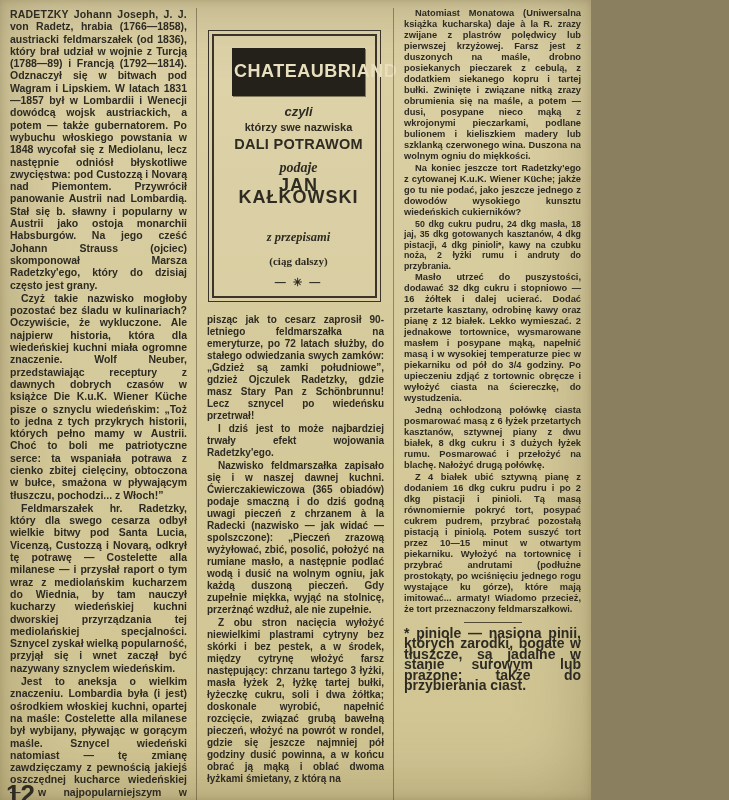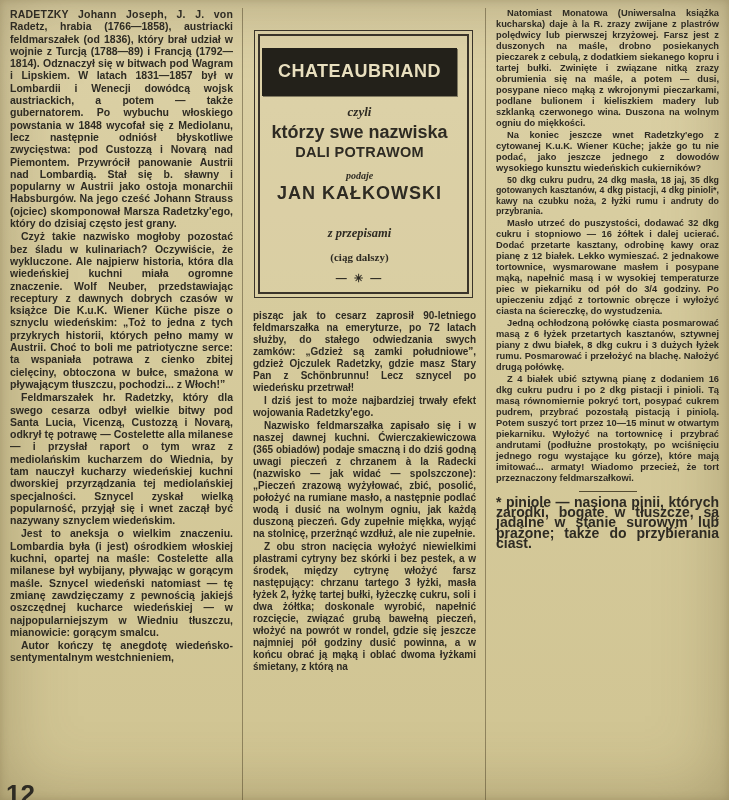--- a/index.html
+++ b/index.html
@@ -1,19 +1,19 @@
 <!DOCTYPE html>
 <html lang="pl"><head>
 <meta charset="utf-8">
 <style>
   html,body{margin:0;padding:0;}
   body{background:#8a7f5e;}
   .paper{
     position:relative;
-    width:729px;height:800px;
+    width:591px;height:800px;
     margin:0;
     box-sizing:border-box;
     padding:8px 10px 0 10px;
     background:linear-gradient(180deg,#dcd1a6 0%,#d6cb9d 40%,#d0c492 100%);
     box-shadow:inset 0 0 70px rgba(92,76,40,.35), inset 0 0 8px rgba(92,76,40,.25);
     overflow:hidden;
     color:#2e2b23;
     font-family:"Liberation Sans",sans-serif;
     font-weight:700;
   }
@@ -31,38 +31,38 @@
   .footnote{font-size:14px;line-height:10.4px;}
   
   .feature-box{
     border:1px solid #3a342a;
     padding:3px;
     margin:22px 3px 12px 1px;
     background:rgba(226,216,178,.25);
   }
   .feature-box-inner{
     border:2px solid #3a342a;
-    padding:12px 8px 8px 0;
+    padding:12px 8px 8px 16px;
     text-align:center;
   }
   .box-plate{
     background:#23211a;
     color:#e8dfbe;
     font-size:18px;
     line-height:1.1;
     font-weight:700;
     letter-spacing:.5px;
     padding:14px 2px;
     margin:0 2px 10px 2px;
     box-shadow:1px 1px 0 rgba(35,33,26,.5);
   }
-  .box-czyli{font-family:Liberation Serif, serif;font-style:italic;font-weight:700;font-size:13px;margin-bottom:3px;}
+  .box-czyli{font-family:Liberation Sans, sans-serif;font-style:italic;font-weight:700;font-size:13px;margin-bottom:3px;}
   .box-caps-lg{font-size:14.5px;letter-spacing:.3px;line-height:1.25;}
-  .box-mid{font-size:18px;line-height:1.25;}
-  .box-byline-intro{font-family:"Liberation Serif",serif;font-style:italic;font-weight:700;font-size:10px;margin:9px 0 5px 0;}
+  .box-mid{font-size:11px;line-height:1.25;}
+  .box-byline-intro{font-family:"Liberation Serif",serif;font-style:italic;font-weight:700;font-size:14px;margin:9px 0 5px 0;}
   .box-author{font-size:18px;letter-spacing:1px;}
   .box-note1{font-family:"Liberation Serif",serif;font-style:italic;font-weight:700;font-size:12.5px;margin-top:28px;}
   .box-note2{font-family:"Liberation Serif",serif;font-weight:700;font-size:11px;margin-top:12px;}
   .box-ornament{font-size:11px;letter-spacing:2px;margin-top:9px;}
   .page-number{
     position:absolute;left:6px;bottom:-10px;
     font-size:26px;font-weight:700;color:#2e2b23;
   }
 </style>
 </head>
@@ -96,21 +96,21 @@
       </div>
 
       <p class="cont">pisząc jak to cesarz zaprosił 90-letniego feldmarszałka na emeryturze, po 72 latach służby, do stałego odwiedzania swych zamków: „Gdzież są zamki południowe”, gdzież Ojczulek Radetzky, gdzie masz Stary Pan z Schönbrunnu! Lecz sznycel po wiedeńsku przetrwał!</p>
       <p>I dziś jest to może najbardziej trwały efekt wojowania Radetzky'ego.</p>
       <p>Nazwisko feldmarszałka zapisało się i w naszej dawnej kuchni. Ćwierczakiewiczowa (365 obiadów) podaje smaczną i do dziś godną uwagi pieczeń z chrzanem à la Radecki (nazwisko — jak widać — spolszczone): „Pieczeń zrazową wyżyłować, zbić, posolić, położyć na rumiane masło, a następnie podlać wodą i dusić na wolnym ogniu, jak każdą duszoną pieczeń. Gdy zupełnie miękka, wyjąć na stolnicę, przerżnąć wzdłuż, ale nie zupełnie.</p>
       <p>Z obu stron nacięcia wyłożyć niewielkimi plastrami cytryny bez skórki i bez pestek, a w środek, między cytrynę włożyć farsz następujący: chrzanu tartego 3 łyżki, masła łyżek 2, łyżkę tartej bułki, łyżeczkę cukru, soli i dwa żółtka; doskonale wyrobić, napełnić rozcięcie, związać grubą bawełną pieczeń, włożyć na powrót w rondel, gdzie się jeszcze najmniej pół godziny dusić powinna, a w końcu obrać ją mąką i oblać dwoma łyżkami śmietany, z którą na</p>
     </div>
 
     <div class="col col-right">
       <p>Natomiast Monatowa (Uniwersalna książka kucharska) daje à la R. zrazy zwijane z plastrów polędwicy lub pierwszej krzyżowej. Farsz jest z duszonych na maśle, drobno posiekanych pieczarek z cebulą, z dodatkiem siekanego kopru i tartej bułki. Zwinięte i związane nitką zrazy obrumienia się na maśle, a potem — dusi, posypane nieco mąką z wkrojonymi pieczarkami, podlane bulionem i kieliszkiem madery lub szklanką czerwonego wina. Duszona na wolnym ogniu do miękkości.</p>
-      <p>Na koniec jeszcze wnet Radetzky'ego z cytowanej K.u.K. Wiener Küche; jakże go tu nie podać, jako jeszcze jednego z dowodów wysokiego kunsztu wiedeńskich cukierników?</p>
+      <p>Na koniec jeszcze tort Radetzky'ego z cytowanej K.u.K. Wiener Küche; jakże go tu nie podać, jako jeszcze jednego z dowodów wysokiego kunsztu wiedeńskich cukierników?</p>
       <p class="ingredients">50 dkg cukru pudru, 24 dkg masła, 18 jaj, 35 dkg gotowanych kasztanów, 4 dkg pistacji, 4 dkg pinioli*, kawy na czubku noża, 2 łyżki rumu i andruty do przybrania.</p>
       <p>Masło utrzeć do puszystości, dodawać 32 dkg cukru i stopniowo — 16 żółtek i dalej ucierać. Dodać przetarte kasztany, odrobinę kawy oraz pianę z 12 białek. Lekko wymieszać. 2 jednakowe tortownice, wysmarowane masłem i posypane mąką, napełnić masą i w wysokiej temperaturze piec w piekarniku od pół do 3/4 godziny. Po upieczeniu zdjąć z tortownic obręcze i wyłożyć ciasta na ściereczkę, do wystudzenia.</p>
       <p>Jedną ochłodzoną połówkę ciasta posmarować masą z 6 łyżek przetartych kasztanów, sztywnej piany z dwu białek, 8 dkg cukru i 3 dużych łyżek rumu. Posmarować i przełożyć na blachę. Nałożyć drugą połówkę.</p>
       <p>Z 4 białek ubić sztywną pianę z dodaniem 16 dkg cukru pudru i po 2 dkg pistacji i pinioli. Tą masą równomiernie pokryć tort, posypać cukrem pudrem, przybrać pozostałą pistacją i piniolą. Potem suszyć tort przez 10—15 minut w otwartym piekarniku. Wyłożyć na tortownicę i przybrać andrutami (podłużne prostokąty, po wciśnięciu jednego rogu wystające ku górze), które mają imitować... armaty! Wiadomo przecież, że tort przeznaczony feldmarszałkowi.</p>
       <div class="footnote-rule"></div>
       <p class="footnote cont">* piniole — nasiona pinii, których zarodki, bogate w tłuszcze, są jadalne w stanie surowym lub prażone; także do przybierania ciast.</p>
     </div>
 
   </div>
 

